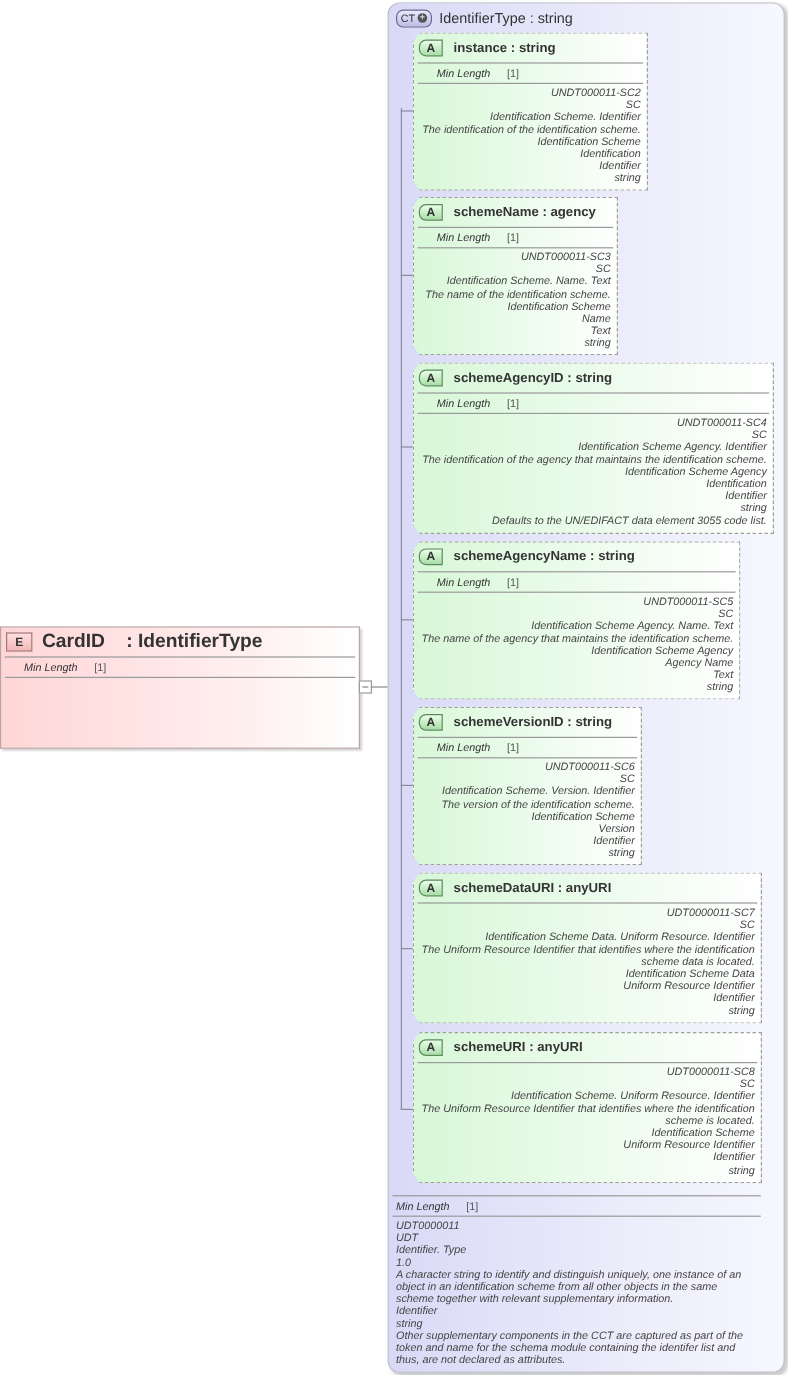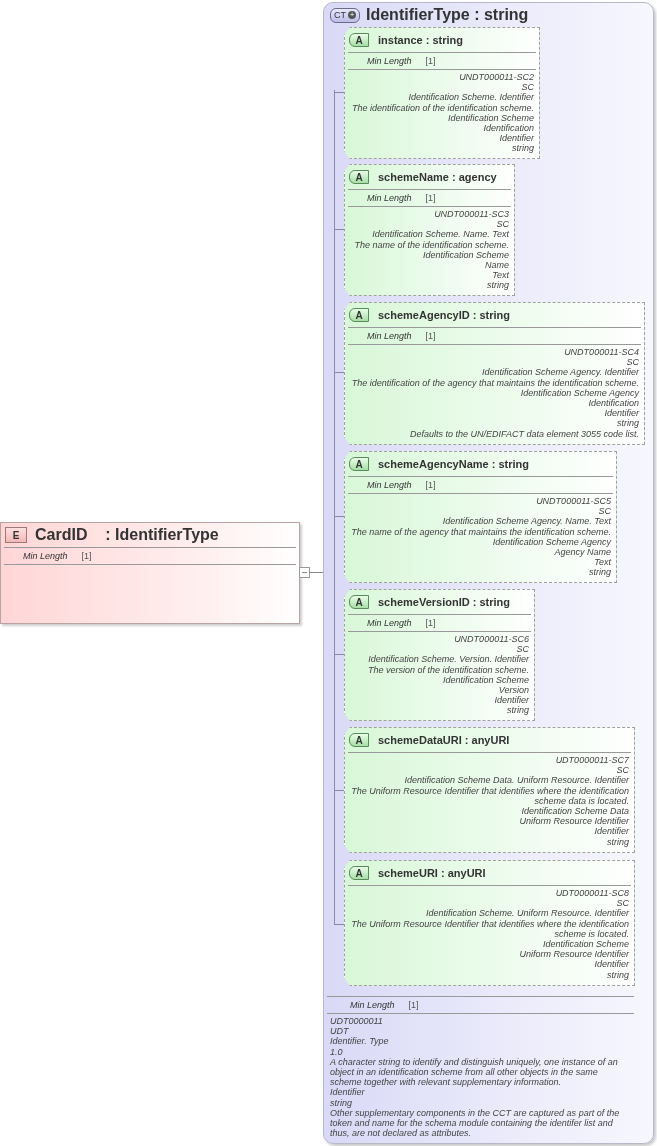--- a/index.html
+++ b/index.html
@@ -8,39 +8,39 @@
 
   
   .elem-box { position:absolute; left:0; top:522px; width:298px; height:100px;
     border:1px solid #b9a3a3; box-shadow:2px 2px 2px #cfcfcf;
     background:linear-gradient(to right, #ffd6d6 0%, #fff0f0 70%, #ffffff 100%); }
   .elem-head { height:24px; display:flex; align-items:center; padding-left:4px; }
   .badge-e { width:20px; height:14px; border:1px solid #a07878; background:linear-gradient(#ffe0e0,#f3b7b7);
     font-size:10px; font-weight:bold; color:#333; display:flex; align-items:center; justify-content:center; margin-right:8px; }
   .elem-title { font-size:16px; font-weight:bold; color:#333; white-space:pre; }
   .elem-sep { margin:0 3px; border-top:1px solid #999; }
-  .facet { font-size:9px; font-style:italic; padding:2px 2px; height:12px; display:flex; align-items:center;margin-left:20px; }
+  .facet { font-size:9px; font-style:italic; padding:2px 19px; height:12px; display:flex; align-items:center; }
   .facet .val { font-style:normal; margin-left:14px; color:#555; }
   .doc { font-size:9px; font-style:italic; line-height:10.2px; padding:2px 5px; color:#444; white-space:pre-line; }
 
   
   .conn { position:absolute; background:#888; }
   .seq-glyph { position:absolute; left:299px; top:567px; width:9px; height:9px; border:1px solid #999; background:#fff; }
   .seq-glyph::after { content:""; position:absolute; left:2px; top:4px; width:5px; height:1px; background:#888; }
 
   
   .ct-box { position:absolute; left:323px; top:2px; width:329px; height:1140px;
     border:1px solid #b8b8c8; border-radius:10px;
     background:linear-gradient(to right, #d9d9f7 0%, #ececfb 60%, #f7f7ff 100%);
     box-shadow:2px 2px 3px #c8c8c8; }
   .ct-head { position:absolute; left:6px; top:4px; height:16px; display:flex; align-items:center; }
   .badge-ct { height:13px; padding:0 3px; border:1px solid #6a6a8a; border-radius:6px; background:linear-gradient(#e8e8ff,#bdbde6);
     font-size:9px; font-weight:normal; color:#333; display:flex; align-items:center; margin-right:6px; }
   .badge-ct .plus { display:inline-block; width:8px; height:8px; border-radius:50%; background:#555; color:#fff; font-size:8px; line-height:8px; text-align:center; margin-left:2px; }
-  .ct-title { font-size:16px; font-weight:bold; color:#333; }
+  .ct-title { font-size:12px; font-weight:normal; color:#333; }
 
   .tree-v { position:absolute; left:334px; top:90px; width:1px; height:835px; background:#8a8aa0; }
 
   
   .attr { position:absolute; left:344px; border:1px dashed #a0a0a0;
     background:linear-gradient(to right, #d8f7d8 0%, #effcef 60%, #ffffff 100%);
     clip-path:polygon(6px 0, 100% 0, 100% 100%, 6px 100%, 0 calc(100% - 8px), 0 8px);
     box-shadow:2px 2px 2px #cfcfcf; }
   .attr-head { height:24px; display:flex; align-items:center; padding-left:4px; }
   .badge-a { width:18px; height:12px; border:1px solid #5a8a5a; border-radius:6px 0 0 6px; background:linear-gradient(#e8ffe8,#a8dda8);

